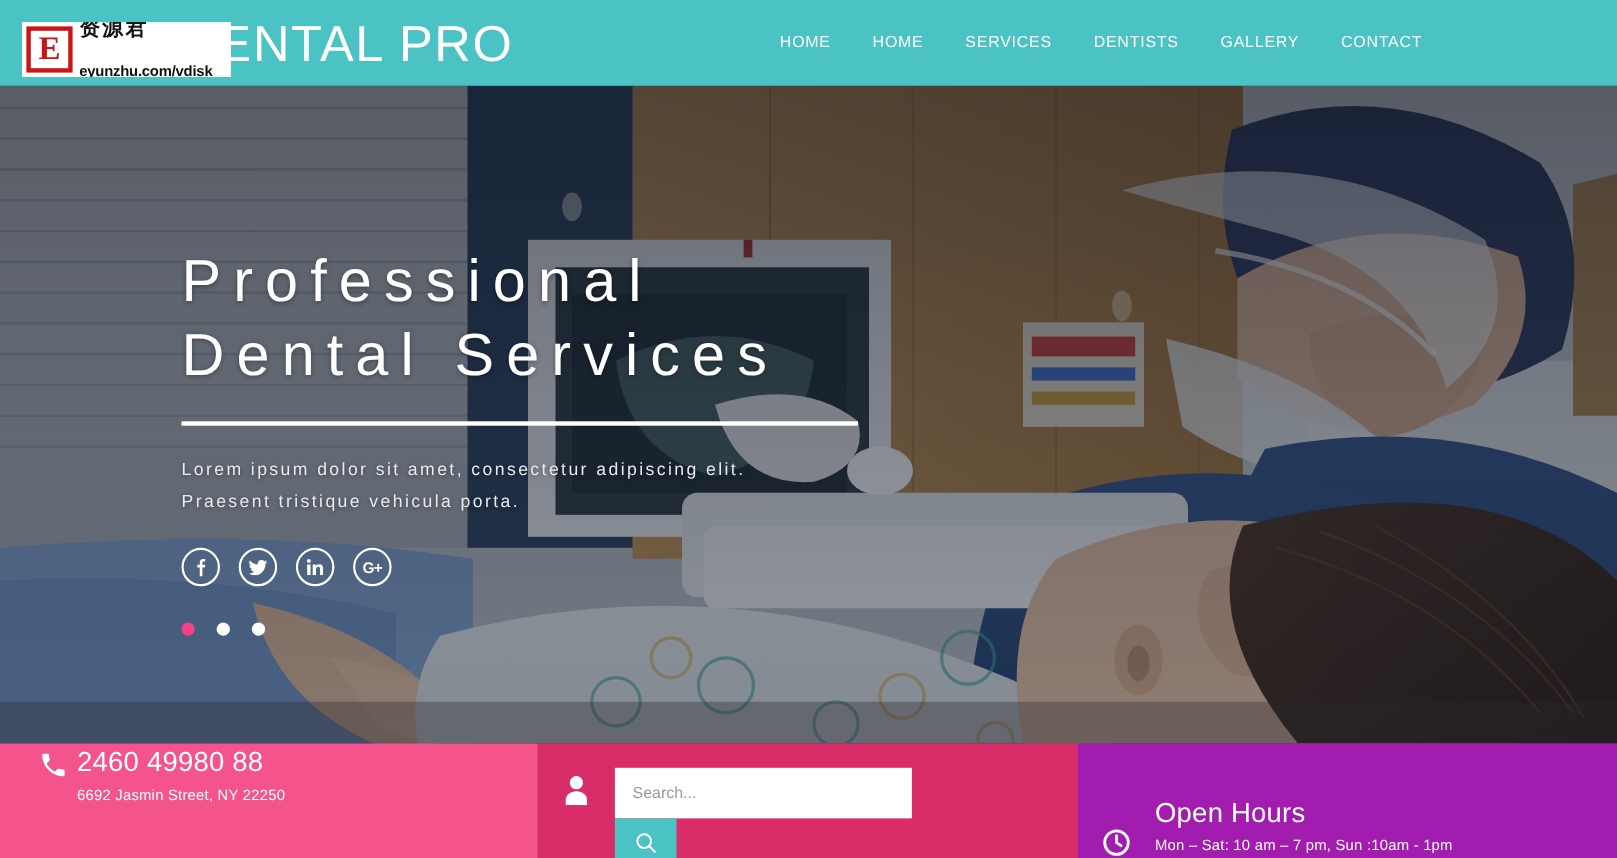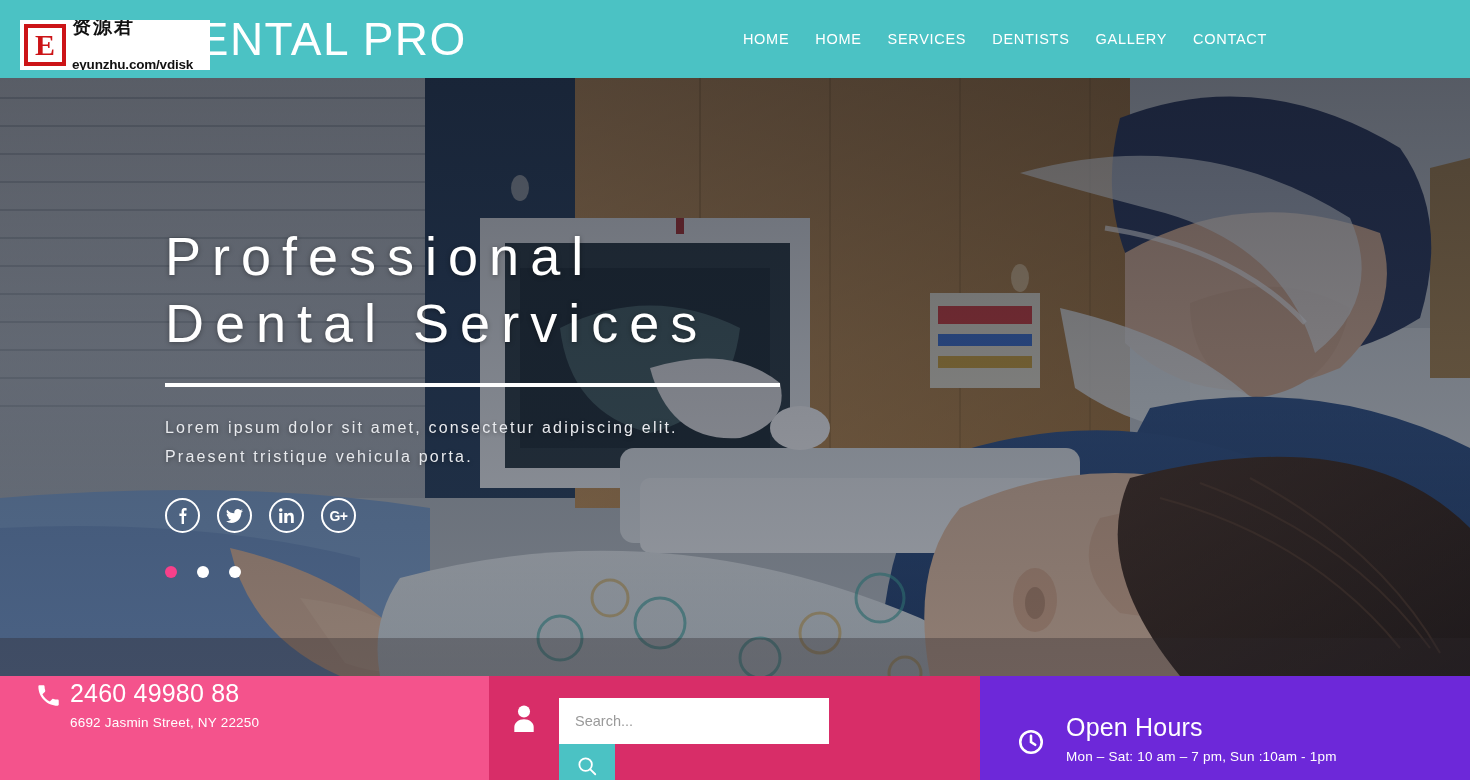--- a/index.html
+++ b/index.html
@@ -20,23 +20,23 @@
     display: flex; align-items: center;
   }
   .brand {
     position: absolute; left: 163px; top: 50%;
     transform: translateY(-50%);
     font-size: 46px; font-weight: 400; color: #ffffff;
     letter-spacing: 1.5px; white-space: nowrap;
     font-family: "Liberation Sans", sans-serif;
   }
   .nav {
-    position: absolute; right: 190px; top: 50%;
+    position: absolute; right: 164px; top: 50%;
     transform: translateY(-50%);
-    display: flex; align-items: flex-end; gap: 0px;
+    display: flex; align-items: flex-end; gap: 12px;
   }
   .nav-item {
     color: #ffffff; font-size: 14.5px; letter-spacing: 0.7px;
     padding: 0 13px; text-decoration: none; white-space: nowrap;
     font-weight: 400; cursor: pointer;
   }
 
   
   .watermark {
     position: absolute; left: 20px; top: 20px;
@@ -111,22 +111,22 @@
   }
   .bb-left {
     width: 489px; background: #f4538c;
     display: flex; align-items: flex-start; 
   }
   .bb-mid {
     width: 491px; background: #d82d68;
     display: flex; align-items: flex-start; padding-top: 22px; position: relative;
   }
   .bb-right {
-    width: 490px; background: #6d28d9;
-    display: flex; align-items: center; padding-top: 22px; padding-left: 16px;
+    width: 490px; background: #a21caf;
+    display: flex; align-items: flex-end; padding-top: 22px;
   }
   .bb-icon {
     width: 70px; flex: 0 0 70px;
     display: flex; justify-content: center; align-items: flex-start;
     padding-top: 6px; color: #ffffff;
   }
   .bb-icon.phone { padding-left: 26px; }
   .bb-text { color: #ffffff; }
   .bb-title { font-size: 25px; font-weight: 400; line-height: 34px; letter-spacing: .2px; }
   .bb-sub { font-size: 13.5px; line-height: 22px; letter-spacing: .2px; margin-top: 2px; }

